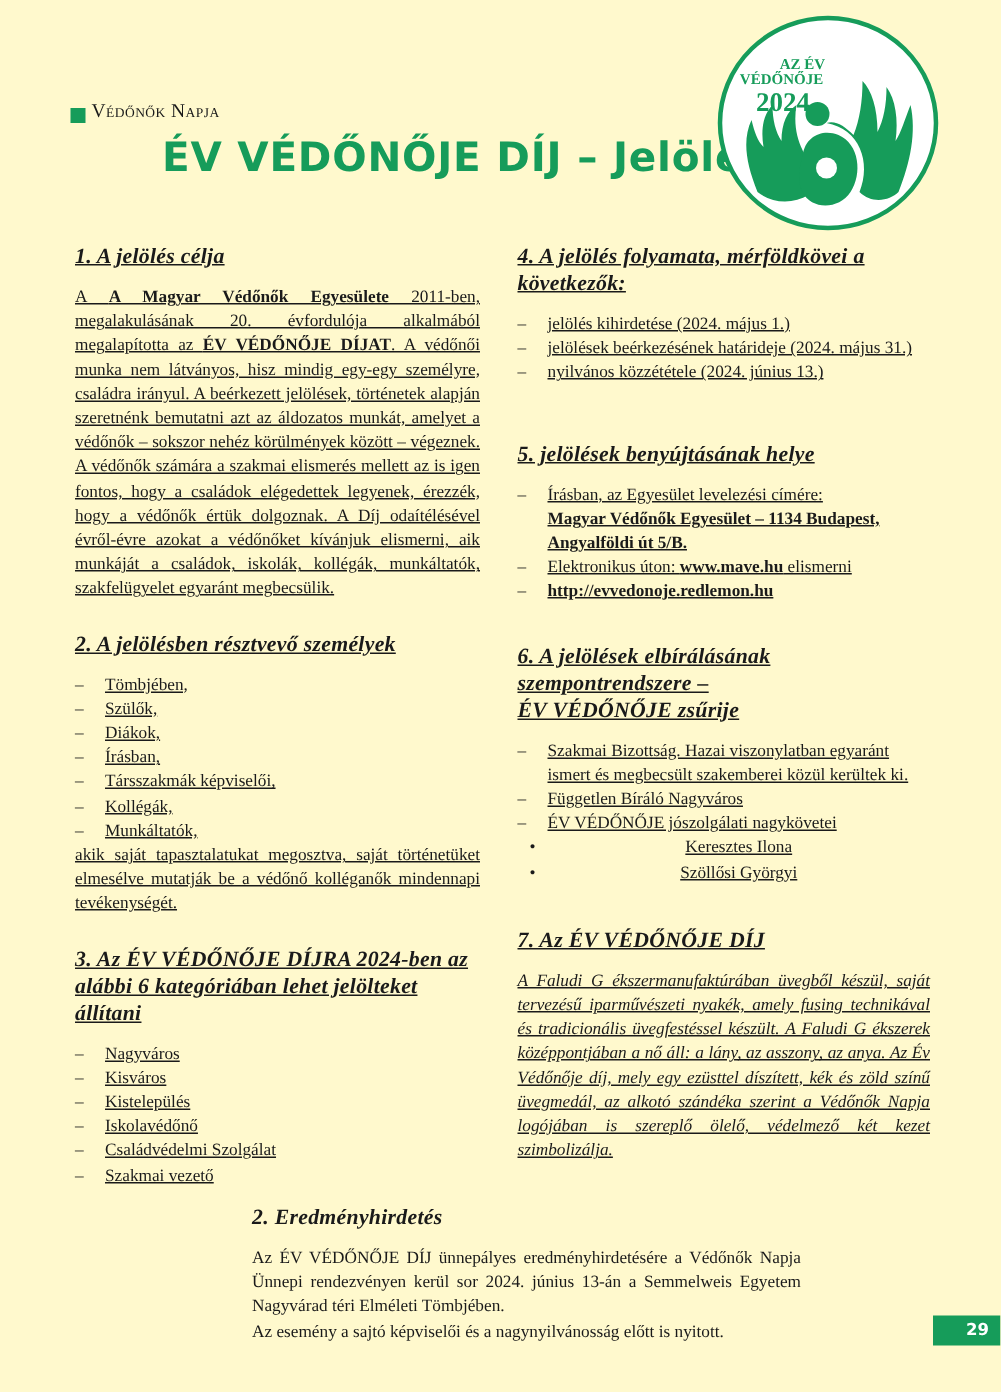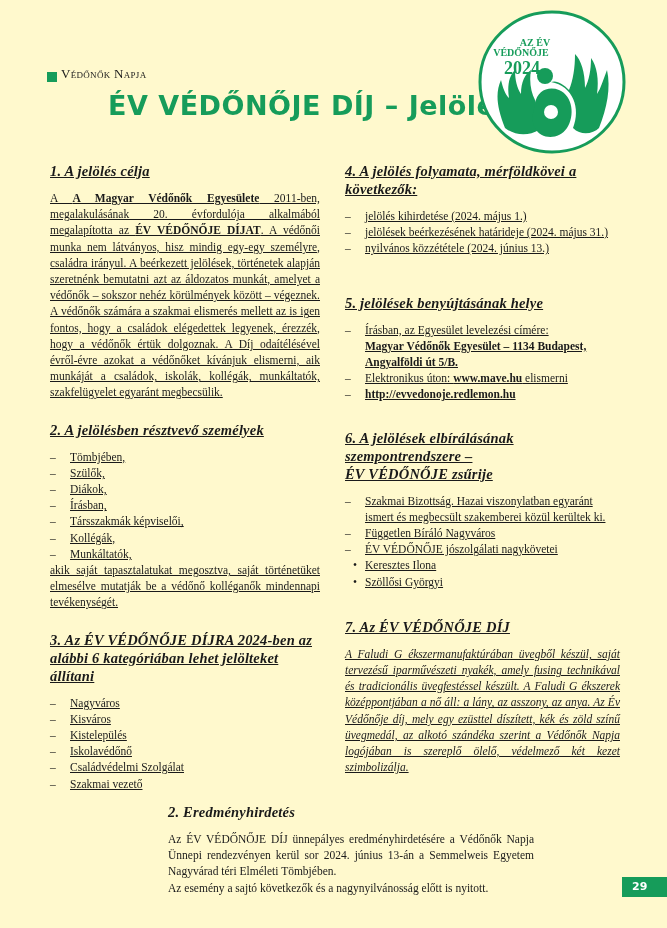--- a/index.html
+++ b/index.html
@@ -28,32 +28,32 @@
   .col-left { left: 50px; top: 162px; width: 270px; }
   .col-right { left: 345px; top: 162px; width: 275px; }
   h2 {
     font-style: italic; font-weight: bold; font-size: 14.5px; line-height: 18px;
     margin: 0 0 10px 0; letter-spacing: 0.2px;
   }
   p { margin: 0; text-align: justify; }
   ul { list-style: none; margin: 0; padding: 0; }
   ul.dash li { position: relative; padding-left: 20px; }
   ul.dash li::before { content: "–"; position: absolute; left: 0; }
-  ul.bullet li { position: relative; padding-left: 20px; }
+  ul.bullet li { position: relative; padding-left: 20px; text-align: center; }
   ul.bullet li::before { content: "•"; position: absolute; left: 8px; }
   .sec { margin-bottom: 20px; }
   .italic-body { font-style: italic; text-align: justify; }
   .bottom {
     position: absolute; left: 168px; top: 803px; width: 366px; font-size: 11.5px; line-height: 16.2px;
   }
   .bottom p { text-align: justify; }
   .page-num {
     position: absolute; left: 622px; top: 877px; width: 45px; height: 20px;
     background: #169c5a; color: #fff; font-family: "DejaVu Sans", sans-serif;
-    font-size: 11px; font-weight: bold; line-height: 20px; padding-left: 10px; box-sizing: border-box;
+    font-size: 11px; font-weight: bold; line-height: 20px; padding-left: 22px; box-sizing: border-box;
   }
   b { font-weight: bold; }
 </style>
 </head>
 <body>
 
 <div class="running-head">
   <span class="sq"></span>
   <span>Védőnők Napja</span>
 </div>
@@ -150,16 +150,16 @@
 
   <div class="sec" style="margin-top:28px">
     <h2>7. Az ÉV VÉDŐNŐJE DÍJ</h2>
     <p class="italic-body">A Faludi G ékszermanufaktúrában üvegből készül, saját tervezésű iparművészeti nyakék, amely fusing technikával és tradicionális üvegfestéssel készült. A Faludi G ékszerek középpontjában a nő áll: a lány, az asszony, az anya. Az Év Védőnője díj, mely egy ezüsttel díszített, kék és zöld színű üvegmedál, az alkotó szándéka szerint a Védőnők Napja logójában is szereplő ölelő, védelmező két kezet szimbolizálja.</p>
   </div>
 </div>
 
 <div class="bottom">
   <h2>2. Eredményhirdetés</h2>
   <p>Az ÉV VÉDŐNŐJE DÍJ ünnepályes eredményhirdetésére a Védőnők Napja Ünnepi rendezvényen kerül sor 2024. június 13-án a Semmelweis Egyetem Nagyvárad téri Elméleti Tömbjében.</p>
-  <p>Az esemény a sajtó következők és a nagynyilvánosság előtt is nyitott.</p>
+  <p>Az esemény a sajtó képviselői és a nagynyilvánosság előtt is nyitott.</p>
 </div>
 
 <div class="page-num">29</div>
 
 </body></html>

